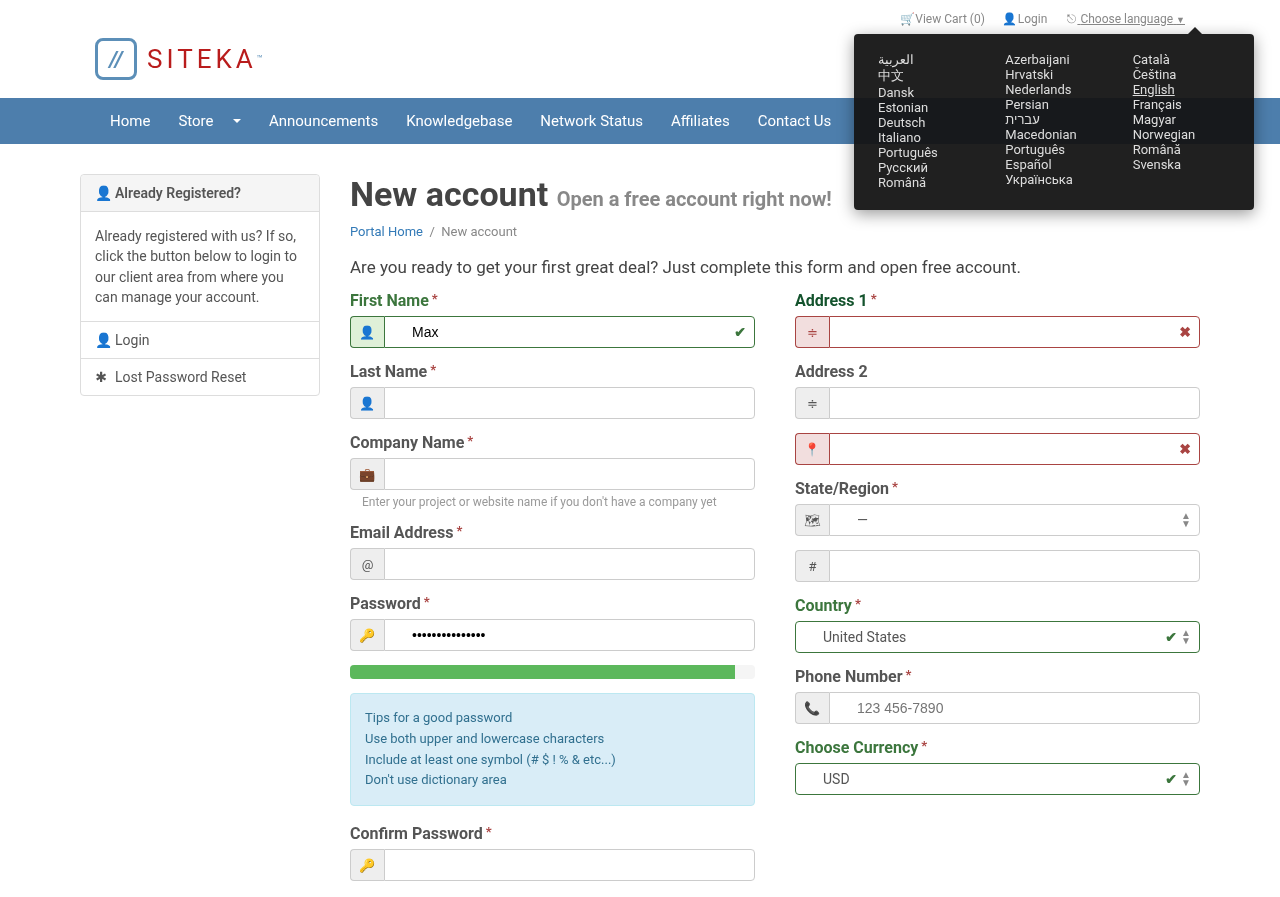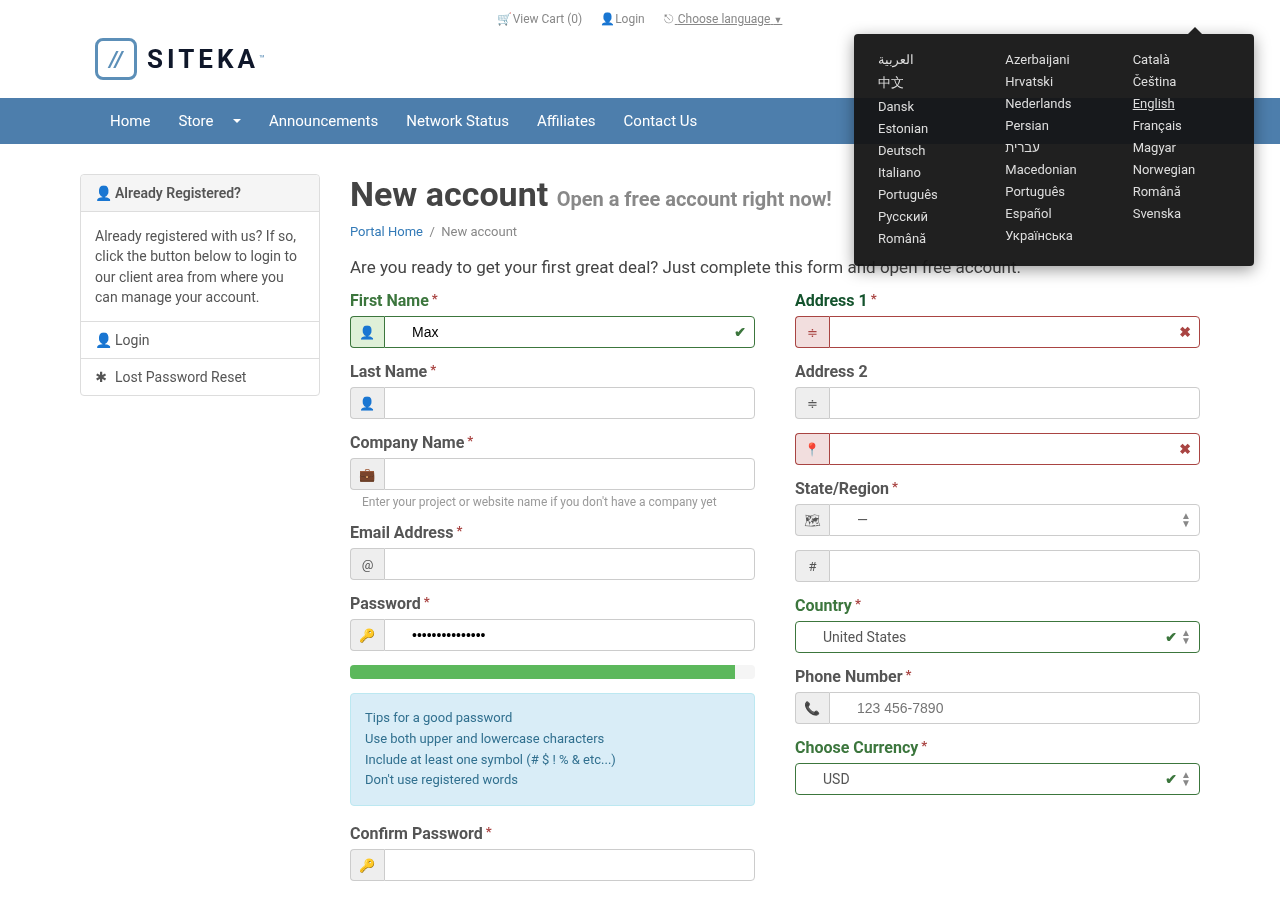--- a/index.html
+++ b/index.html
@@ -1,26 +1,26 @@
 <!DOCTYPE html>
 <html><head>
 <meta charset="utf-8">
 <style>
 *{box-sizing:border-box;margin:0;padding:0}
 body{font-family:-apple-system,BlinkMacSystemFont,"Segoe UI",Roboto,sans-serif;font-size:14px;color:#555;background:#fff}
 a{text-decoration:none;color:#337ab7}
 .container{max-width:1120px;margin:0 auto;padding:0 15px}
 .topbar{padding:12px 0;font-size:12px;color:#888}
-.topbar-inner{display:flex;justify-content:center;gap:18px}
+.topbar-inner{display:flex;justify-content:flex-end;gap:18px}
 .topbar a{color:#888;cursor:pointer}
 .topbar .lang-link{text-decoration:underline}
 .logo-area{padding:0 0 18px}
 .logo{display:inline-flex;align-items:center;gap:10px}
 .logo-box{width:42px;height:42px;border:3px solid #5c8fb8;border-radius:8px;display:flex;align-items:center;justify-content:center;color:#5c8fb8;font-size:22px;font-style:italic;font-weight:bold}
-.logo-text{font-size:26px;font-weight:700;color:#0f172a;letter-spacing:4px}
+.logo-text{font-size:26px;font-weight:400;color:#b91c1c;letter-spacing:4px}
 .logo-tm{font-size:10px;color:#5c8fb8;vertical-align:super}
 .navbar{background:#4d7eac;padding:0}
 .nav-inner{display:flex}
 .nav-inner a{color:#fff;padding:14px 14px;font-size:15px;display:inline-flex;align-items:center;gap:6px}
 .nav-inner a:first-child{padding-left:15px}
 .caret-dn{display:inline-block;width:0;height:0;border-left:4px solid transparent;border-right:4px solid transparent;border-top:4px solid #fff}
 .page{display:flex;gap:30px;padding:30px 0 40px}
 .sidebar{width:240px;flex-shrink:0}
 .panel{border:1px solid #ddd;border-radius:4px;margin-bottom:20px}
 .panel-hd{background:#f5f5f5;border-bottom:1px solid #ddd;padding:10px 14px;font-weight:600;color:#555;display:flex;align-items:center;gap:8px;border-radius:4px 4px 0 0}
@@ -55,21 +55,21 @@
 .select-caret{position:absolute;right:8px;top:50%;transform:translateY(-50%);color:#888;font-size:10px;line-height:8px}
 .help{font-size:12px;color:#999;padding:5px 0 0 12px}
 .pw-bar{height:14px;background:#f5f5f5;border-radius:4px;overflow:hidden;margin-bottom:14px}
 .pw-fill{height:100%;background:#5cb85c;width:95%}
 .tips{background:#d9edf7;border:1px solid #bce8f1;border-radius:4px;padding:14px;color:#31708f;font-size:13px;line-height:1.6;margin-bottom:18px}
 .tips b{font-weight:400}
 .submit-row{text-align:center;padding-top:20px}
 .lang-dd{position:absolute;top:34px;right:26px;width:400px;background:rgba(20,20,20,0.95);border-radius:4px;padding:18px 24px 20px;box-shadow:0 4px 16px rgba(0,0,0,0.4);color:#ddd;font-size:13px;z-index:100}
 .lang-dd::before{content:"";position:absolute;top:-7px;right:52px;border-left:7px solid transparent;border-right:7px solid transparent;border-bottom:7px solid rgba(20,20,20,0.95)}
 .lang-cols{display:flex;gap:30px}
-.lang-col{flex:1;display:flex;flex-direction:column;gap:7px}
+.lang-col{flex:1;display:flex;flex-direction:column;}
 .lang-col a{color:#ddd;cursor:pointer}
 .lang-col a.cur{text-decoration:underline}
 .ico{display:inline-block;width:12px;text-align:center}
 header{position:relative}
 </style>
 </head>
 <body>
 
 <header>
   <div class="container">
@@ -85,20 +85,21 @@
         <span class="logo-box">//</span>
         <span><span class="logo-text">SITEKA</span><span class="logo-tm">™</span></span>
       </span>
     </div>
   </div>
   <nav class="navbar">
     <div class="container nav-inner">
       <a>Home</a>
       <a><span>Store</span>&nbsp;&nbsp;<span class="caret-dn"></span></a>
       <a>Announcements</a>
+      <a>Knowledgebase</a>
       <a>Network Status</a>
       <a>Affiliates</a>
       <a>Contact Us</a>
     </div>
   </nav>
 
   <div class="lang-dd">
     <div class="lang-cols">
       <div class="lang-col" id="lc1">
           <a>العربية</a>
@@ -202,21 +203,21 @@
               <div class="ig-input"><input type="text" value="•••••••••••••••" style=""></div>
             </div>
         </div>
         <div class="pw-bar">
             <div class="pw-fill"></div>
           </div>
         <div class="tips">
           <b>Tips for a good password</b><br>
           <span>Use both upper and lowercase characters</span><br>
           <span>Include at least one symbol (# $ ! % &amp; etc...)</span><br>
-          <span>Don't use registered words</span>
+          <span>Don't use dictionary area</span>
         </div>
         <div class="fg">
           <label class="lbl req">Confirm Password</label>
           <div class="ig">
               <div class="ig-addon">🔑</div>
               <div class="ig-input"><input type="password" style=""></div>
             </div>
         </div>
       </div>
 

